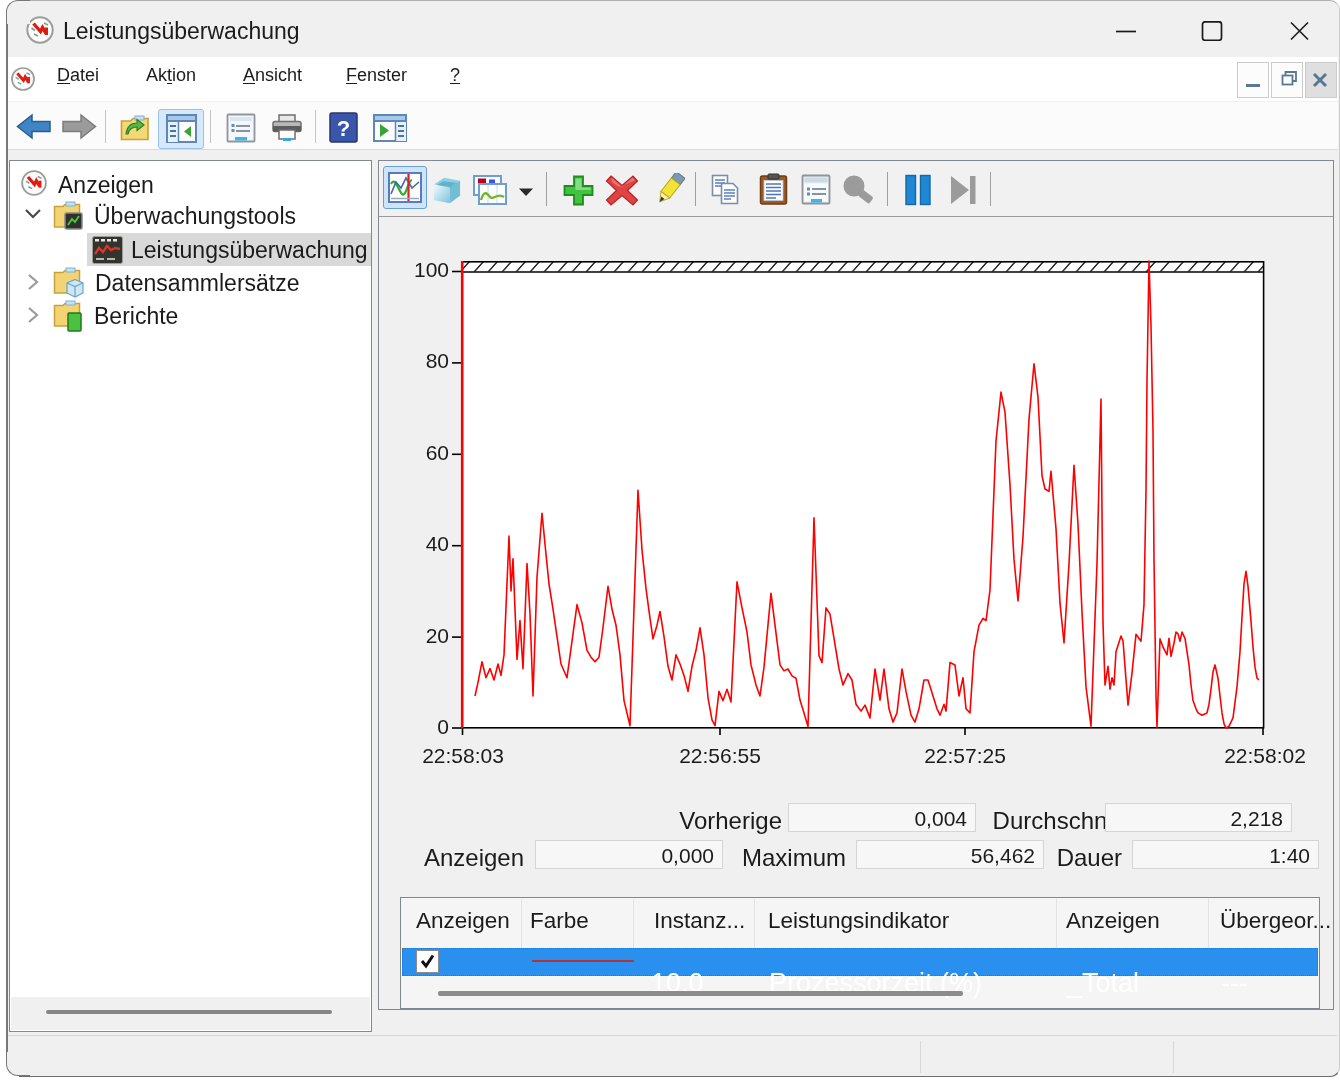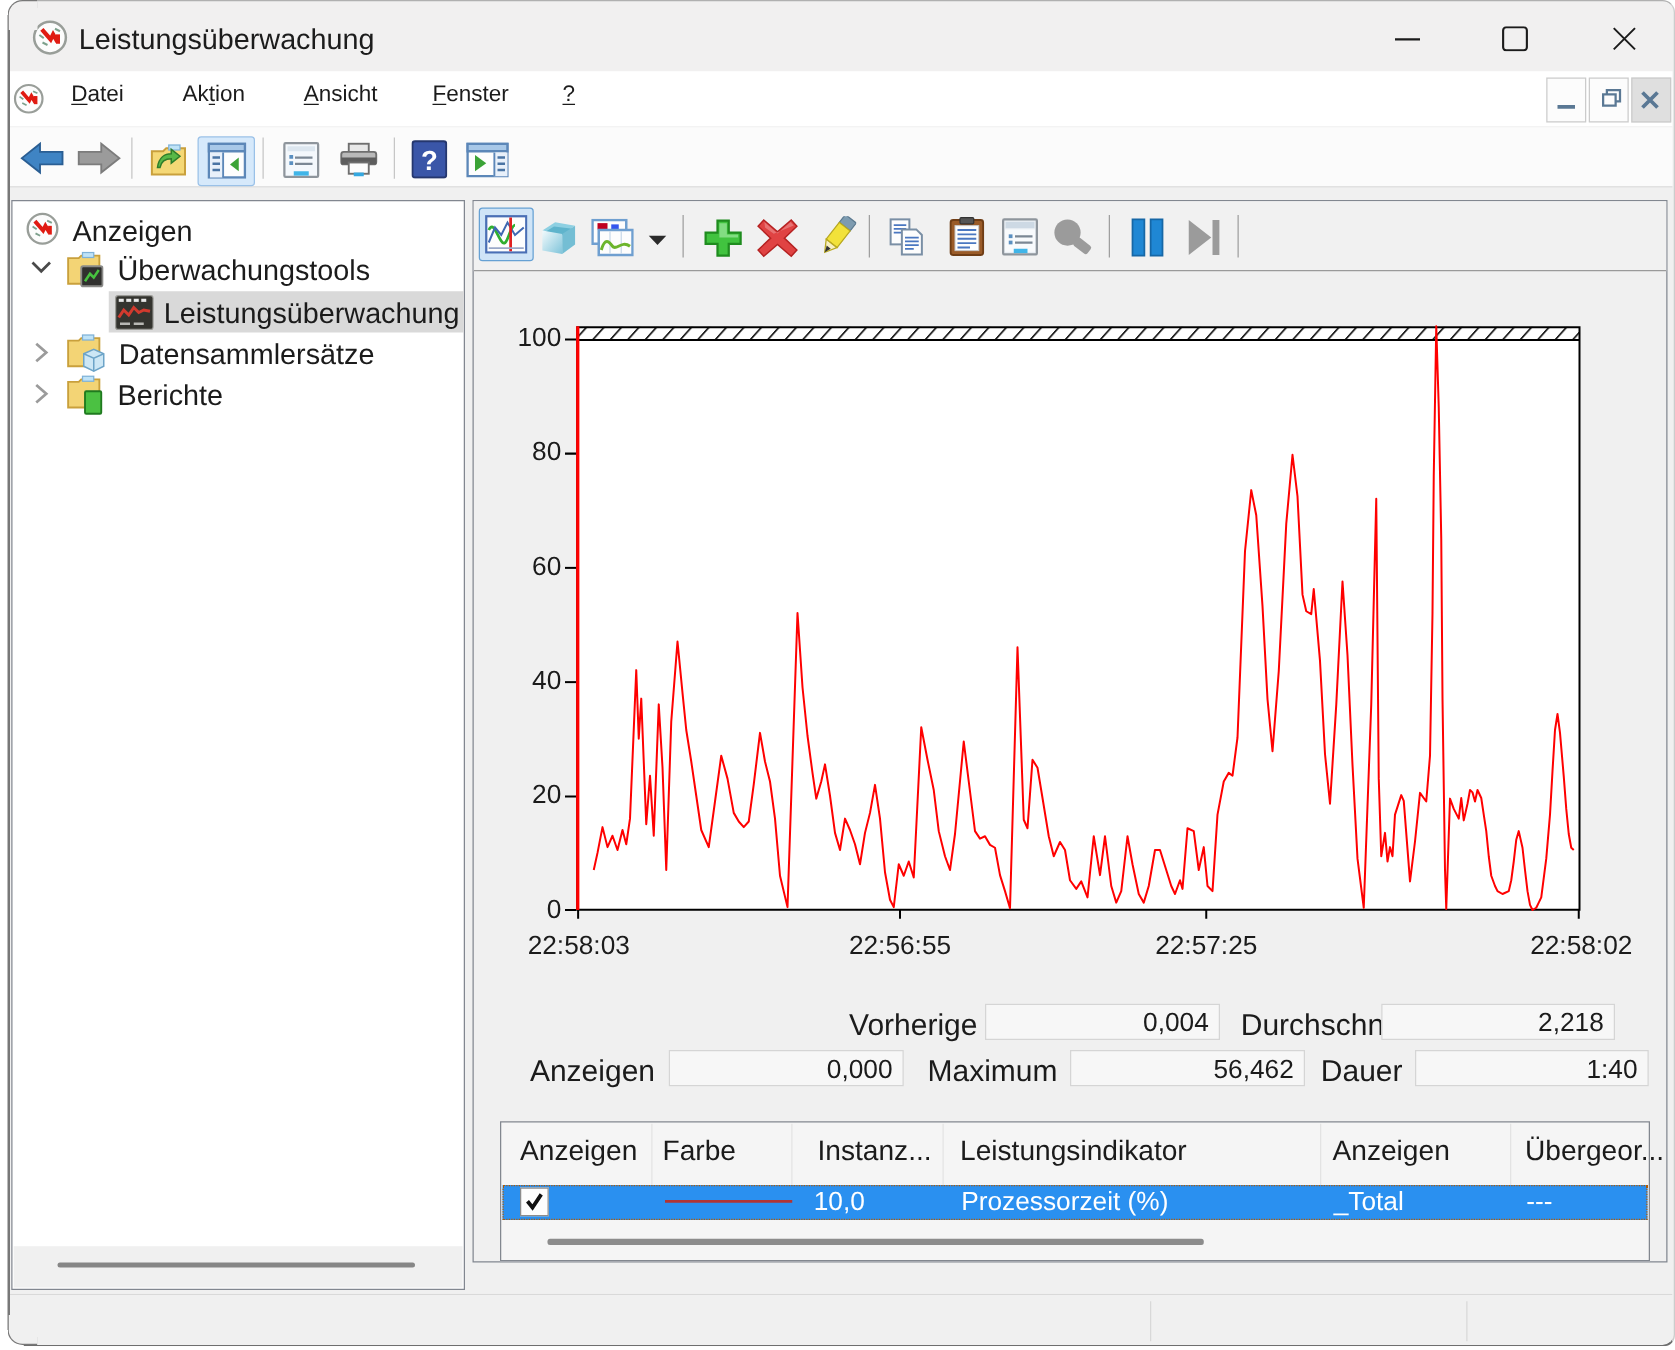--- a/index.html
+++ b/index.html
@@ -32,21 +32,21 @@
 #chartsvg{position:absolute;left:1px;top:61px;}
 
 .statlabel{position:absolute;font-size:24px;color:#1b1b1b;text-align:right;}
 .statbox{position:absolute;height:29px;background:#f7f7f7;border:1px solid #d5d5d5;font-size:21px;
   text-align:right;padding:3px 8px 0 0;color:#1b1b1b;}
 
 #legend{position:absolute;left:21px;top:736px;width:920px;height:112px;background:#f5f5f5;border:1px solid #82878f;}
 .colsep{position:absolute;top:1px;width:1px;height:49px;background:#e3e3e3;}
 .hdr{position:absolute;top:10px;font-size:22.5px;color:#1b1b1b;white-space:nowrap;}
 #selrow{position:absolute;left:1px;top:50px;width:916px;height:28px;background:#2a90f0;outline:1.6px dotted #b25a00;outline-offset:-1px;}
-.selcell{position:absolute;top:2px;font-size:21px;color:#ffffff;white-space:nowrap;}
+.selcell{position:absolute;top:20px;font-size:27px;color:#ffffff;white-space:nowrap;}
 #legsb{position:absolute;left:37px;top:93px;width:525px;height:5px;background:#8c8c8c;border-radius:2px;}
 
 #statusbar{position:absolute;left:1px;top:1034px;width:1336px;height:41px;background:#f0f0f0;border-top:1px solid #d9d9d9;border-radius:0 0 8px 8px;}
 .ssep{position:absolute;top:5px;width:1px;height:32px;background:#d8d8d8;}
 #lmargin{position:absolute;left:-1px;top:-1px;width:7px;height:1082px;background:#ffffff;z-index:50;}
 #lborder{position:absolute;left:5px;top:11px;width:1.5px;height:1052px;background:#787878;z-index:51;}
 #lcmasktop{position:absolute;left:4px;top:-1px;width:14px;height:14px;background:#ffffff;z-index:50;}
 #lcornertop{position:absolute;left:5px;top:-1px;width:24px;height:24px;border:1.5px solid #787878;border-right:none;border-bottom:none;border-radius:12px 0 0 0;background:#f1f0f0;z-index:51;}
 #lcmaskbot{position:absolute;left:4px;top:1063px;width:14px;height:14px;background:#ffffff;z-index:50;}
 #lcornerbot{position:absolute;left:5px;top:1051px;width:24px;height:24px;border:1.5px solid #787878;border-right:none;border-top:none;border-radius:0 0 0 12px;background:#f0f0f0;z-index:51;}

